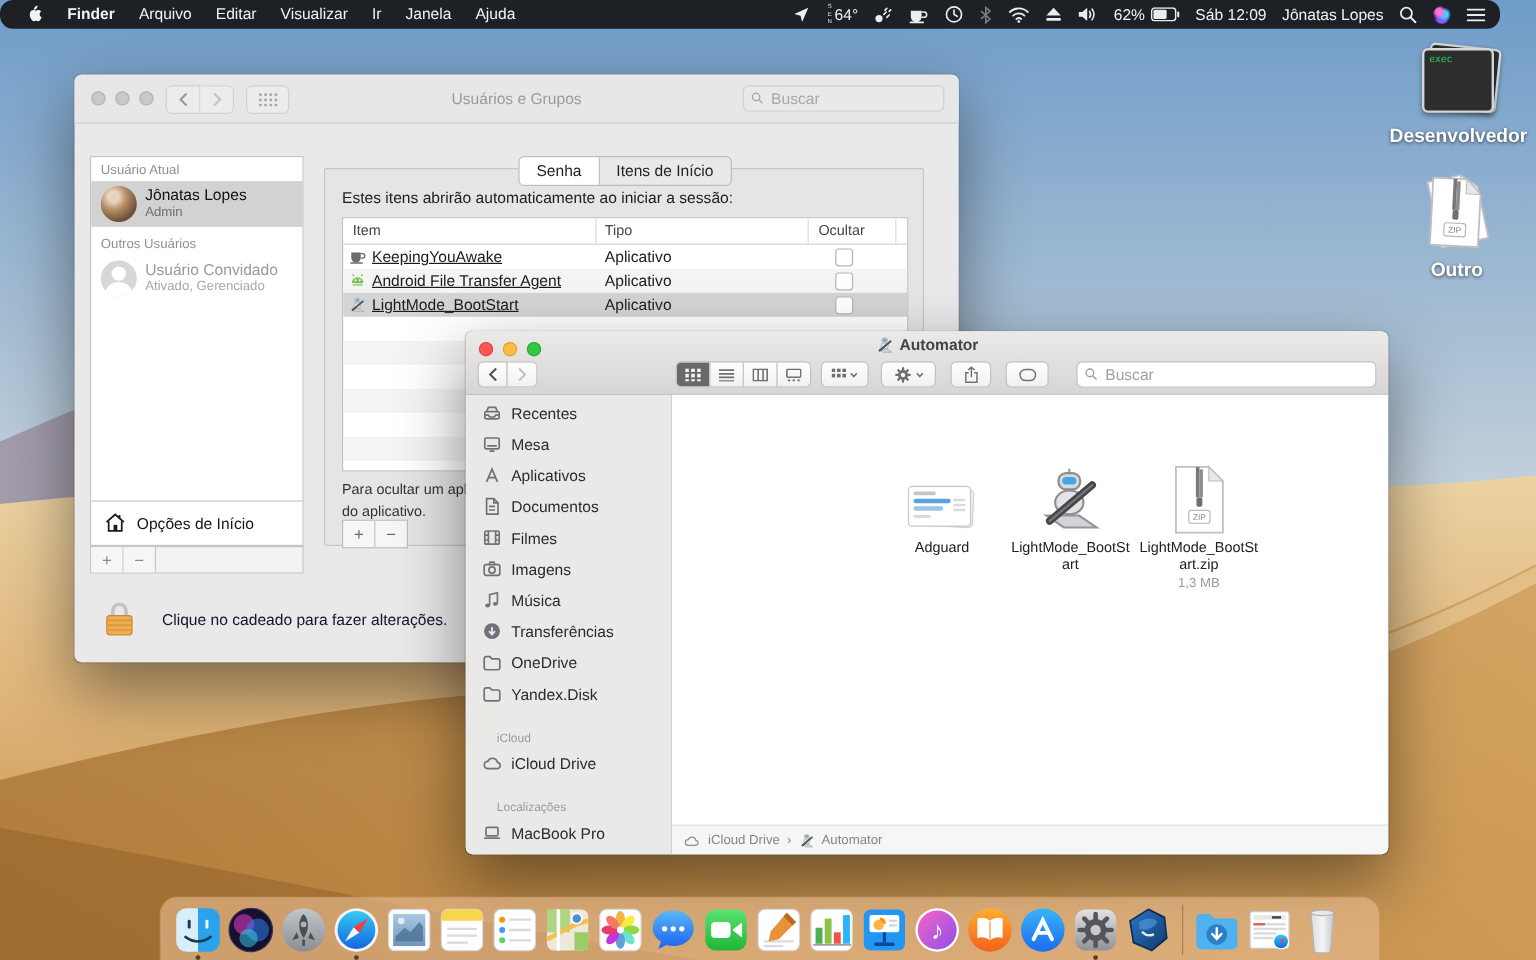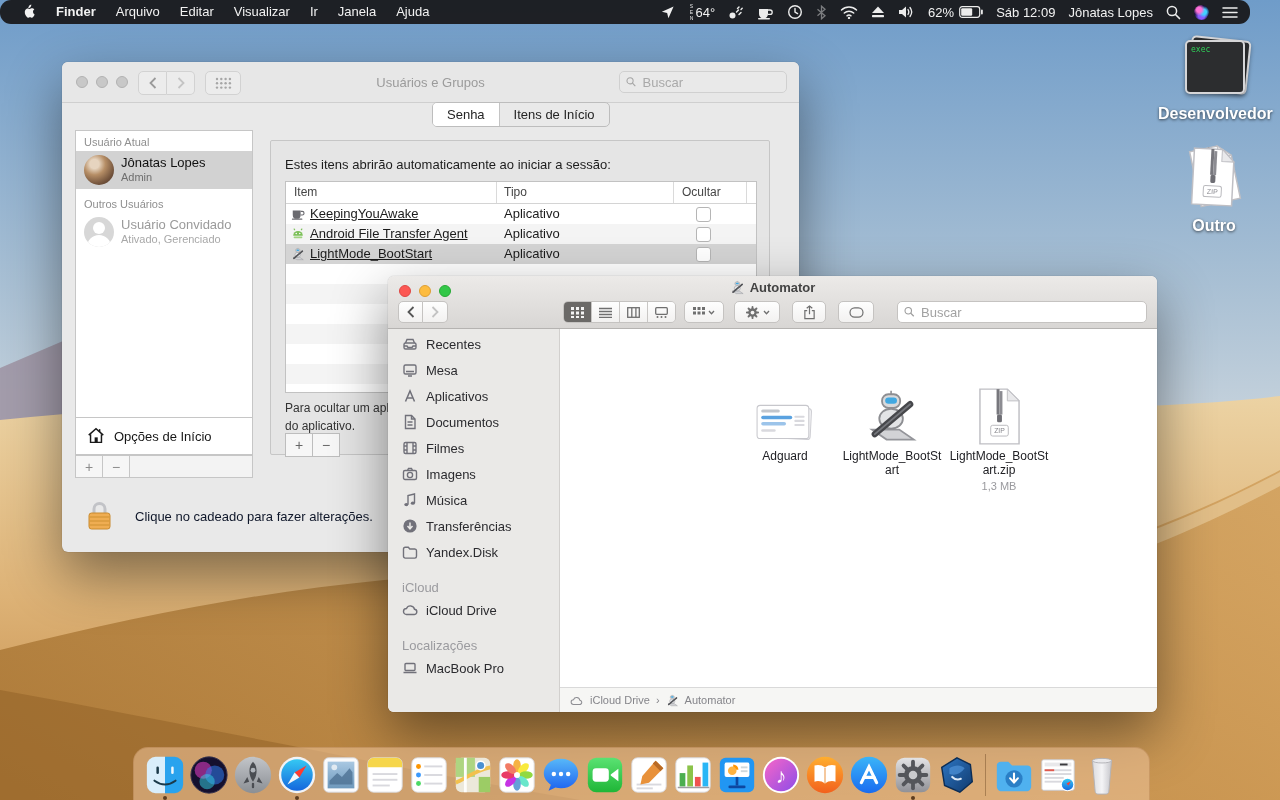--- a/index.html
+++ b/index.html
@@ -74,21 +74,21 @@
   .urow.guest .uname{color:#9a9a9a;}
   .urow.guest .usub{color:#a8a8a8;}
   .loginopts{position:absolute;left:0;right:0;bottom:0;height:36px;border-top:1px solid #c6c6c6;
     display:flex;align-items:center;gap:8px;padding:0 10px;font-size:13px;color:#161616;}
   .pmbar{position:absolute;left:13px;top:393px;width:178px;height:23px;background:#f3f3f3;border:1px solid #c6c6c6;
     box-sizing:border-box;display:flex;}
   .pmbtn{width:26px;height:100%;border-right:1px solid #c6c6c6;display:flex;align-items:center;justify-content:center;
     font-size:14px;color:#8b8b8b;background:#f6f6f6;}
   .cbox{position:absolute;left:208px;top:78px;width:500px;height:315px;background:#e5e5e5;border:1px solid #c6c6c6;
     box-sizing:border-box;border-radius:2px;}
-  .tabs{position:absolute;left:370px;top:40px;height:23px;display:flex;z-index:3;border:1px solid #bdbdbd;border-radius:5px;
+  .tabs{position:absolute;left:370px;top:68px;height:23px;display:flex;z-index:3;border:1px solid #bdbdbd;border-radius:5px;
     overflow:hidden;background:#e9e9e9;}
   .tab{padding:0 14px;display:flex;align-items:center;font-size:13px;color:#242424;}
   .tab.on{background:#fff;}
   .tab+.tab{border-left:1px solid #c4c4c4;}
   .intro{position:absolute;left:14px;top:16px;font-size:13px;color:#1d1d1d;}
   .ltable{position:absolute;left:14px;top:40px;width:472px;height:212px;background:#fff;border:1px solid #c2c2c2;
     box-sizing:border-box;overflow:hidden;}
   .thead{position:relative;height:21px;border-bottom:1px solid #d4d4d4;font-size:12px;color:#454545;background:#fff;}
   .thead .c1{position:absolute;left:8px;top:3px;}
   .thead .c2{position:absolute;left:218px;top:3px;}
@@ -127,21 +127,21 @@
   .segc+.segc{border-left:1px solid #c9c7c5;}
   .segc.on{background:#6b6967;}
   .popbtn{position:absolute;top:1px;}
   .fsearch{position:absolute;right:10px;top:1px;width:250px;height:22px;background:#fff;border:1px solid #c5c3c1;border-radius:5px;
     display:flex;align-items:center;gap:4px;padding:0 6px;box-sizing:border-box;}
   .fsearch input{border:none;outline:none;background:transparent;font-size:13px;color:#555;width:100%;font-family:"Liberation Sans",sans-serif;}
   .fsearch input::placeholder{color:#a2a2a2;}
   .fbody{display:flex;flex:1;min-height:0;}
   .fsidebar{width:172px;flex:0 0 auto;background:#eae9e7;border-right:1px solid #d2d0ce;overflow:hidden;padding-top:2px;box-sizing:border-box;}
   .fsi{display:flex;align-items:center;gap:8px;height:26px;padding-left:14px;font-size:13px;color:#2b2b2f;}
-  .fshead{height:24px;display:flex;align-items:flex-end;padding:0 0 2px 14px;font-size:13px;color:#9b9b9f;margin-top:6px;}
+  .fshead{height:24px;display:flex;align-items:flex-end;padding:0 0 2px 26px;font-size:10px;color:#9b9b9f;margin-top:6px;}
   .fmaincol{flex:1;display:flex;flex-direction:column;min-width:0;}
   .fmain{flex:1;background:#fff;position:relative;}
   .ftile{position:absolute;width:110px;top:54px;text-align:center;}
   .ftile .icobox{height:62px;display:flex;align-items:flex-end;justify-content:center;}
   .flabel{margin-top:4px;font-size:12px;color:#212125;line-height:1.2;word-break:break-all;padding:0 4px;}
   .fsize{margin-top:2px;font-size:11px;color:#9a9a9e;}
   .fpath{height:24px;flex:0 0 auto;border-top:1px solid #d9d9d9;background:#f6f6f4;display:flex;align-items:center;gap:6px;
     padding:0 10px;font-size:11px;color:#85858a;}
 
   
@@ -717,20 +717,26 @@
           <svg width="16" height="16" viewBox="0 0 16 16">
             <circle cx="8" cy="8" r="6.6" fill="#71717a"></circle>
             <path d="M8,4.5 V10 M5.5,8 L8,10.8 L10.5,8" fill="none" stroke="#eae9e7" stroke-width="1.5"></path>
           </svg>
           <span>Transferências</span>
         </div>
         <div class="fsi">
           <svg width="16" height="16" viewBox="0 0 16 16">
             <path d="M1.5,5 c0-1 .8-1.8 1.8-1.8 h3 l1.5,1.8 h5 c1,0 1.7,.8 1.7,1.8 v5.5 c0,1-.7,1.8-1.7,1.8 h-9.5 c-1,0-1.8-.8-1.8-1.8 z" fill="none" stroke="#71717a" stroke-width="1.4"></path>
           </svg>
+          <span>OneDrive</span>
+        </div>
+        <div class="fsi">
+          <svg width="16" height="16" viewBox="0 0 16 16">
+            <path d="M1.5,5 c0-1 .8-1.8 1.8-1.8 h3 l1.5,1.8 h5 c1,0 1.7,.8 1.7,1.8 v5.5 c0,1-.7,1.8-1.7,1.8 h-9.5 c-1,0-1.8-.8-1.8-1.8 z" fill="none" stroke="#71717a" stroke-width="1.4"></path>
+          </svg>
           <span>Yandex.Disk</span>
         </div>
         <div class="fshead">iCloud</div>
         <div class="fsi">
           <svg width="16" height="16" viewBox="0 0 16 16">
             <path d="M4.5,12.5 a3,3 0 0 1 0-6 a4.2,4.2 0 0 1 8,.8 a2.6,2.6 0 0 1-.6,5.2 z" fill="none" stroke="#71717a" stroke-width="1.4"></path>
           </svg>
           <span>iCloud Drive</span>
         </div>
         <div class="fshead">Localizações</div>

